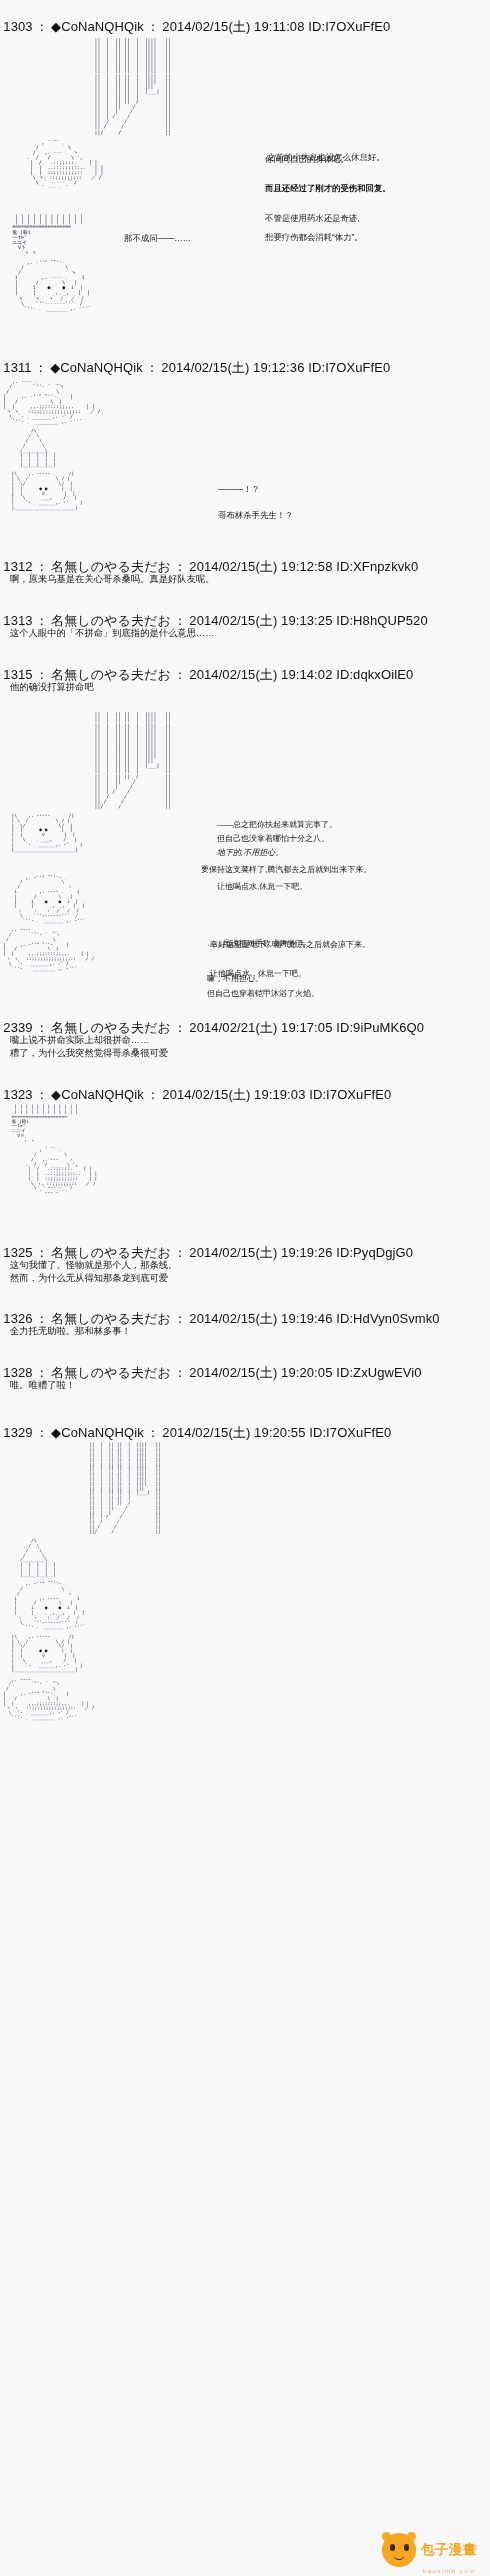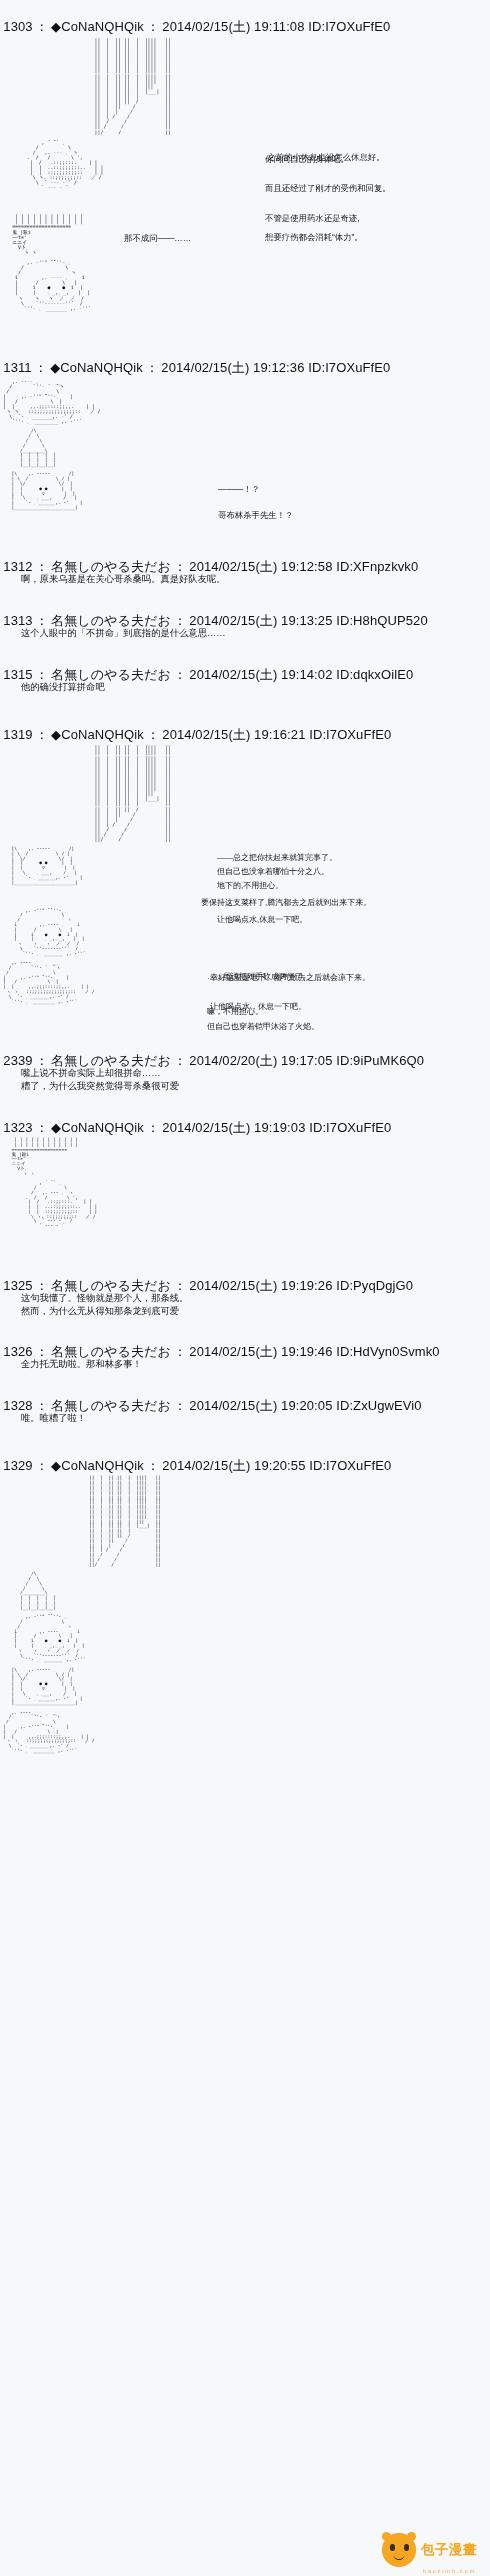--- a/index.html
+++ b/index.html
@@ -28,21 +28,21 @@
     padding:0 0 0 3.3px;
     margin-top:21px;
   }
   .post-head .sep{padding:0 2.7px;}
   .post-head .trip{font-weight:normal;}
 
   
   .reply-body{
     font-size:9.3px;
     line-height:13px;
-    padding:0 0 0 21px;
+    padding:0 0 0 10px;
     color:#111;
     white-space:pre-wrap;
   }
 
   
   .aa{
     font-family:"DejaVu Sans Mono","Liberation Mono",monospace;
     font-size:4.9px;
     line-height:5.1px;
     letter-spacing:0px;
@@ -156,21 +156,21 @@
           /   ,. -‐- 、 ヽ
         .  /   /       \ ',
          |  /   .::;;:::.    | |
          |  |  ..::;;;;;::..   | |
          |  |  ::;;;;;;;;::    | |
           \ ヽ. ::;;;;;;;::   ノ /
            \  ` ‐-- ‐ ´ /
              ` ‐-- ‐ ´</pre>
     <div class="dlg" style="left:265px;top:94px;margin-top:20px;">你问问自己的身体吧。</div>
     <div class="dlg" style="left:265px;top:112px;"> 之前的小休息也没怎么休息好。</div>
-    <div class="dlg" style="left:265px;top:143px;">而且还经过了刚才的受伤和回复。</div>
+    <div class="dlg" style="left:265px;top:143px;font-weight:bold;">而且还经过了刚才的受伤和回复。</div>
     <div class="dlg" style="left:265px;top:173px;">不管是使用药水还是奇迹,</div>
     <div class="dlg" style="left:265px;top:192px;">想要疗伤都会消耗“体力”。</div>
   </div>
 
   <div class="gap"></div>
 
   <div class="frame">
     <pre class="aa">    | | | | | | | | | | | |
     | | | | | | | | | | | |
    ====================
@@ -258,25 +258,20 @@
 
   <div class="post">
     <div class="post-head">
       <span>1315</span><span class="sep">：</span><span>名無しのやる夫だお</span><span class="sep">：</span><span>2014/02/15(土) 19:14:02</span>&nbsp;<span>ID:dqkxOilE0</span>
     </div>
     <div class="reply-body">他的确没打算拼命吧</div>
   </div>
 
   <div class="gap"></div>
 
-  <div class="post">
-    <div class="post-head">
-      <span>1319</span><span class="sep">：</span><span class="trip">◆CoNaNQHQik</span><span class="sep">：</span><span>2014/02/15(土) 19:16:21</span>&nbsp;<span>ID:I7OXuFfE0</span>
-    </div>
-  </div>
 
   <div class="frame">
     <pre class="aa">                               ||  |  || ||  |  ||||   ||
                                ||  |  || ||  |  ||||   ||
                                ||  |  || ||  |  ||||   ||
                                ||  |  || ||  |  ||||   ||
                                ||  |  || ||  |  ||||   ||
                                ||  |  || ||  |  ||||   ||
                                ||  |  || ||  |  ||||   ||
                                ||  |  || ||  |  ||||   ||
@@ -297,21 +292,21 @@
     <pre class="aa dense">   |\    ,. -‐‐‐- 、    /|
    | \  /          \ / |
    |  \/            \/  |
    |  |      ● ●     |  |
    |  |       ▽       |  |
    |   \    、___,    /   |
    |    `‐ 、______,. ‐'    |
    |______________________|</pre>
     <div class="dlg small" style="left:217px;top:4.4px;">——总之把你扶起来就算完事了。</div>
     <div class="dlg small" style="left:217px;top:18px;">但自己也没拿着哪怕十分之八。</div>
-    <div class="dlg small" style="left:217px;top:32px;">地下的,不用担心。</div>
+    <div class="dlg small" style="left:217px;top:32px;font-style:italic;">地下的,不用担心。</div>
     <div class="dlg small" style="left:201px;top:49px;">要保持这支菜样了,腾汽都去之后就到出来下来。</div>
     <div class="dlg small" style="left:217px;top:66px;">让他喝点水,休息一下吧。</div>
   </div>
 
   <div class="gap"></div>
 
   <div class="frame">
     <pre class="aa dense">        ,. ‐''" ̄ ̄`''‐ 、
       /              \
      /                 ヽ
@@ -338,21 +333,21 @@
   \  `‐ 、_______,. ‐' /
    `''‐ 、 ________ ,. ‐''´</pre>
     <div class="dlg small" style="left:210px;top:9.8px;">幸好这里是地下。热气散去之后就会凉下来。</div>
     <div class="dlg small" style="left:210px;top:39px;">让他喝点水，休息一下吧。</div>
   </div>
 
   <div class="biggap"></div>
 
   <div class="post">
     <div class="post-head">
-      <span>2339</span><span class="sep">：</span><span>名無しのやる夫だお</span><span class="sep">：</span><span>2014/02/20(土) 19:17:05</span>&nbsp;<span>ID:9iPuMK6Q0</span>
+      <span>2339</span><span class="sep">：</span><span>名無しのやる夫だお</span><span class="sep">：</span><span>2014/02/21(土) 19:17:05</span>&nbsp;<span>ID:9iPuMK6Q0</span>
     </div>
     <div class="reply-body">嘴上说不拼命实际上却很拼命……
 糟了，为什么我突然觉得哥杀桑很可爱</div>
   </div>
 
   <div class="spacer"></div>
 
   <div class="post">
     <div class="post-head">
       <span>1323</span><span class="sep">：</span><span class="trip">◆CoNaNQHQik</span><span class="sep">：</span><span>2014/02/15(土) 19:19:03</span>&nbsp;<span>ID:I7OXuFfE0</span>

